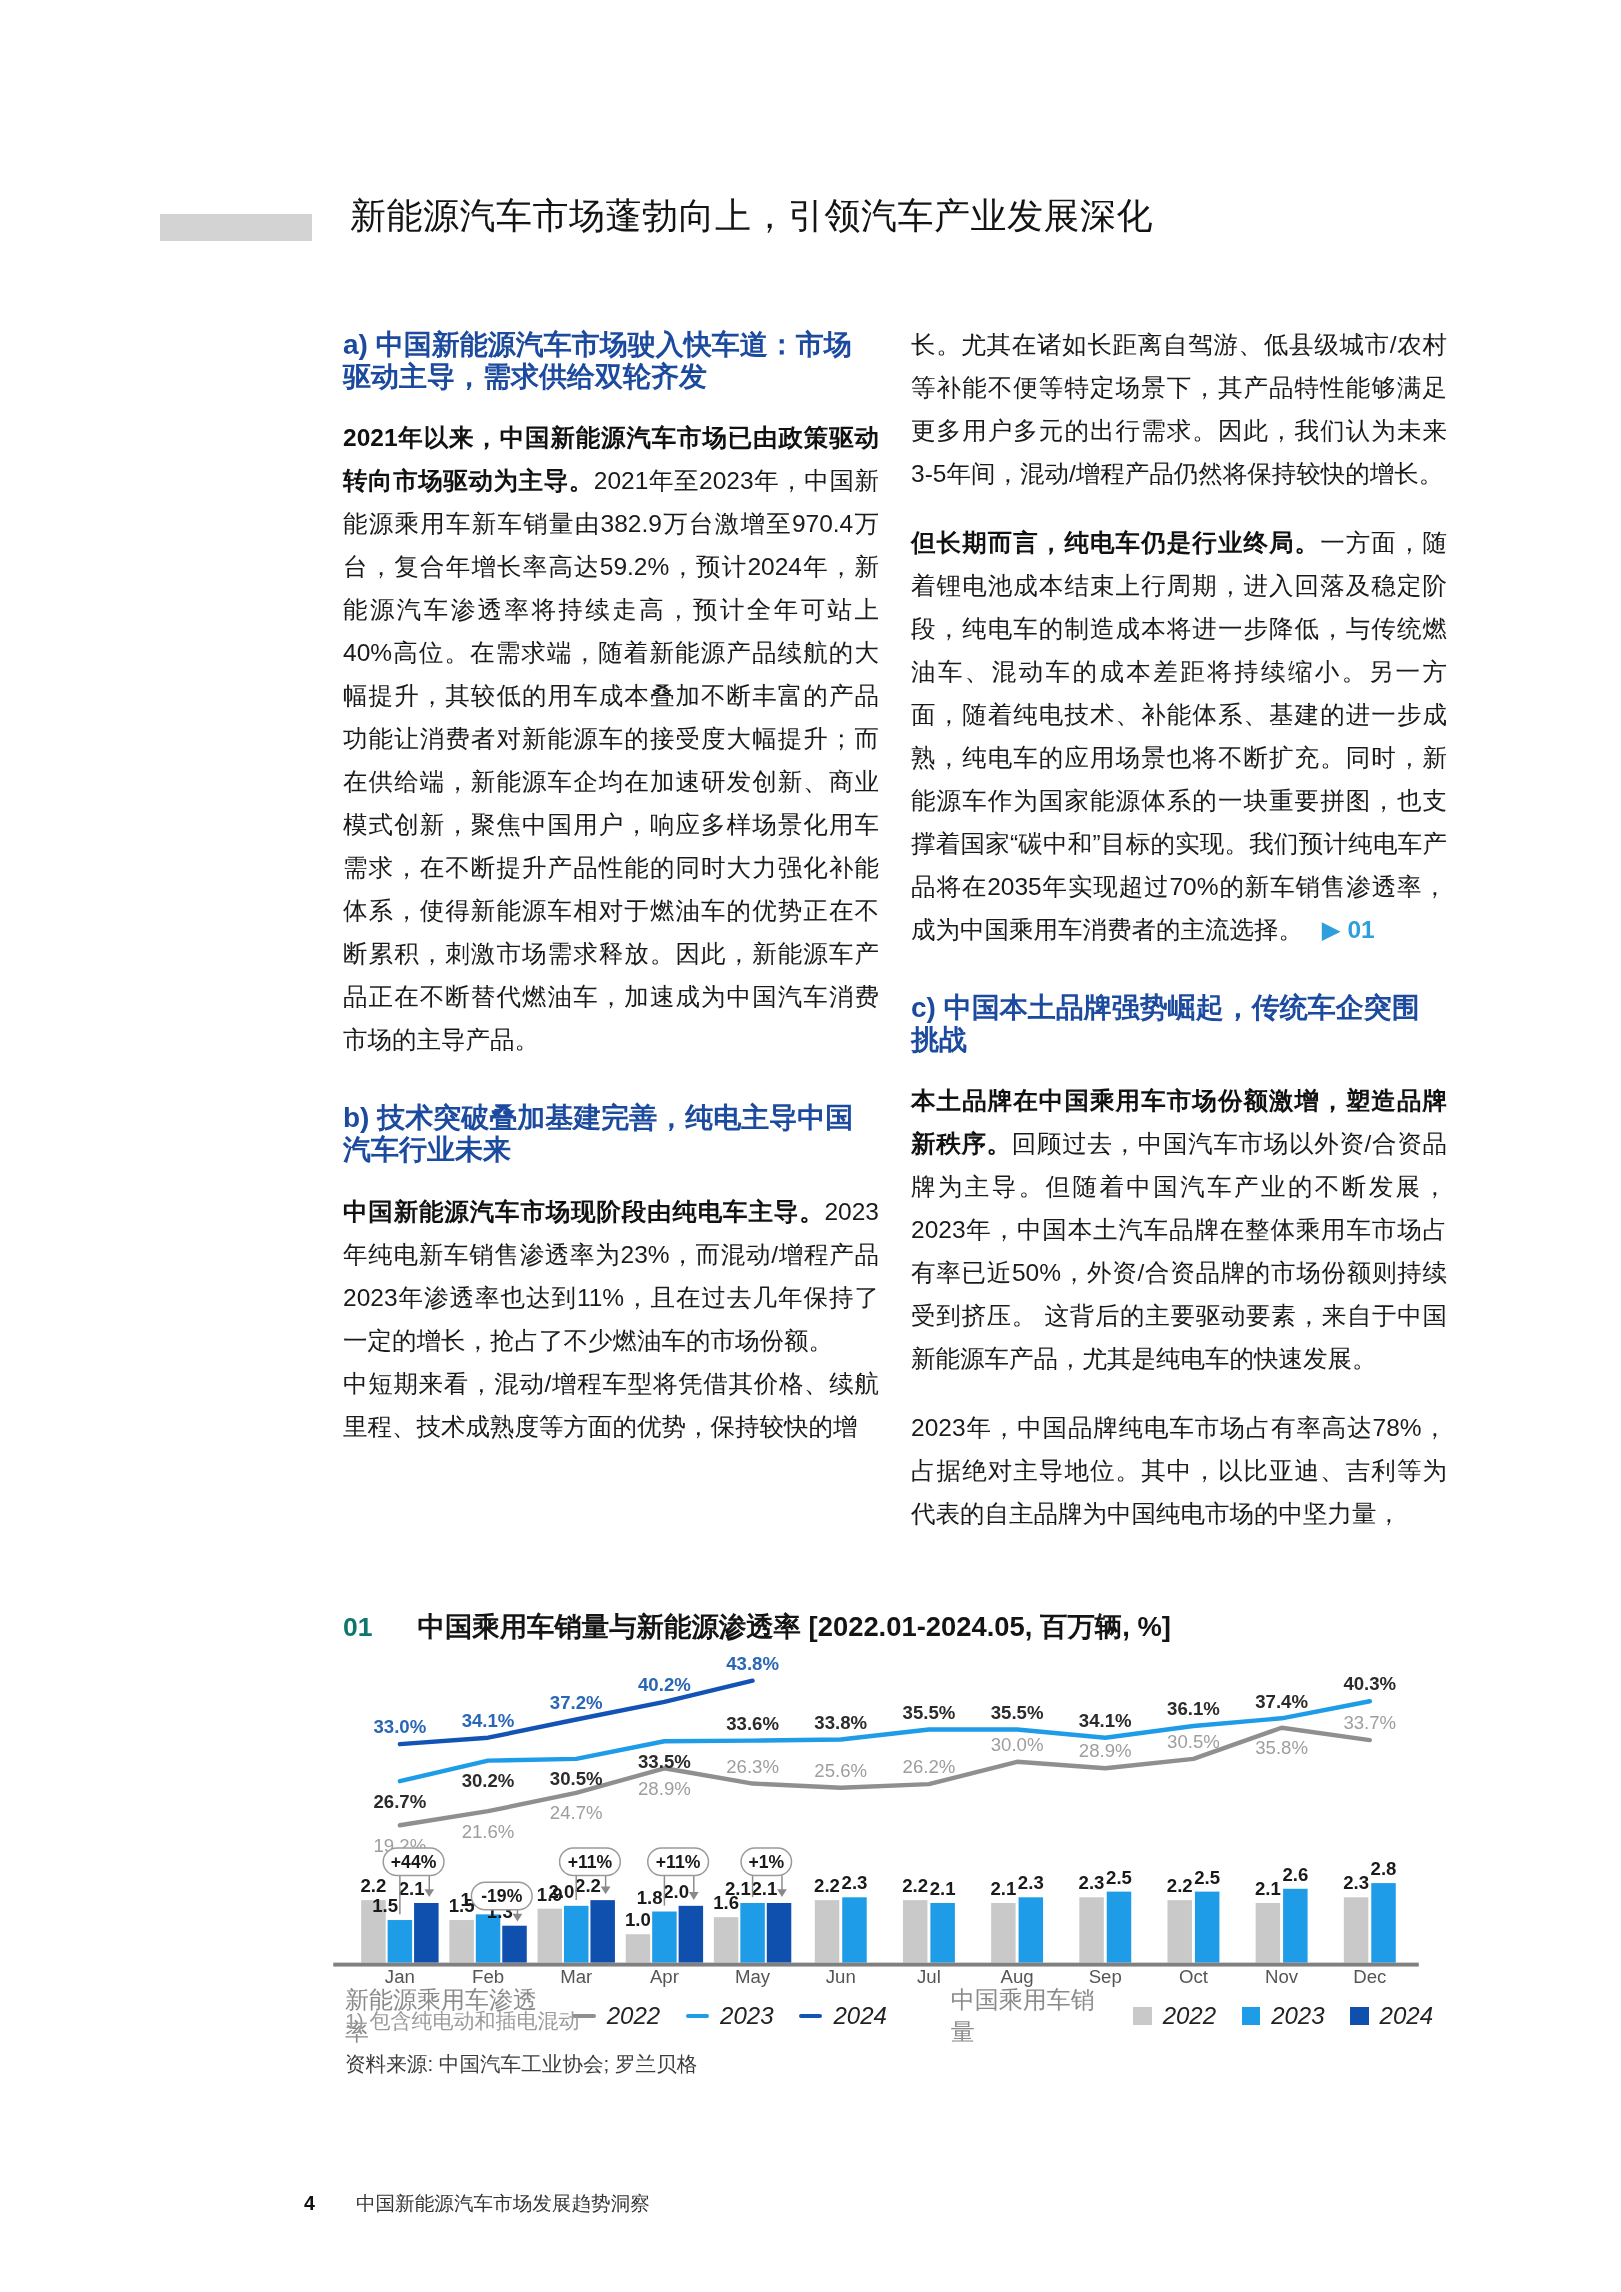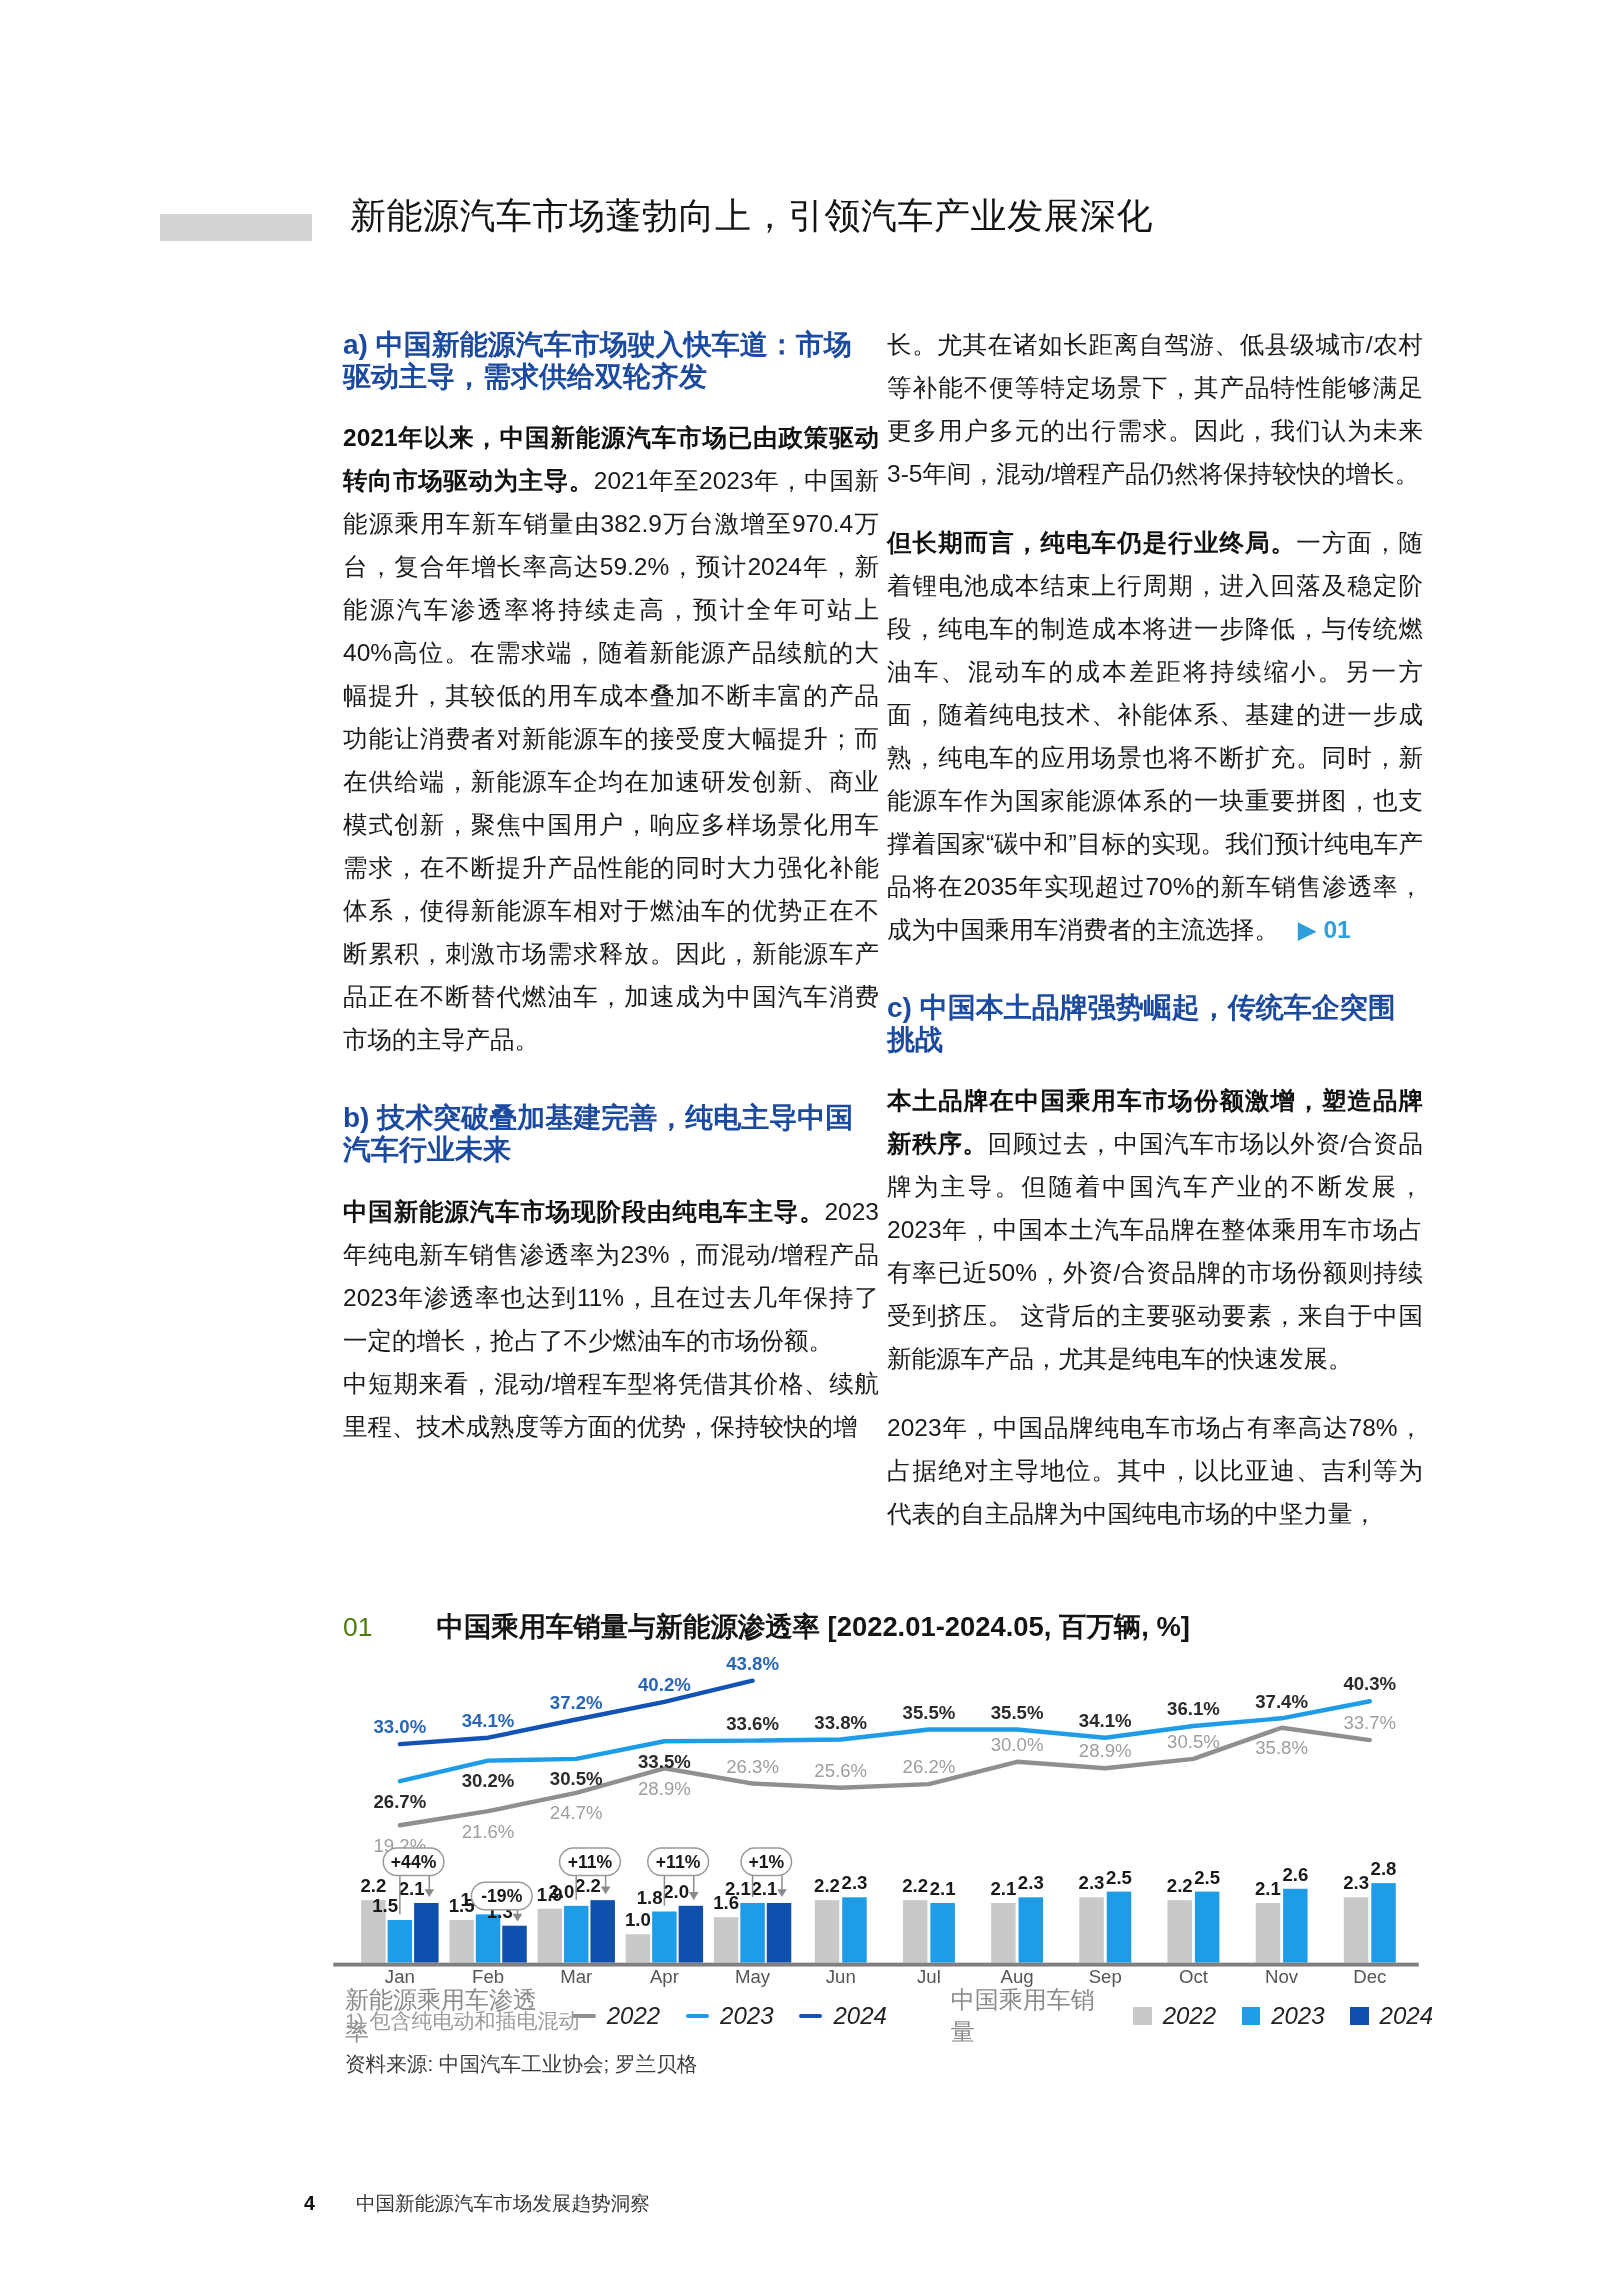--- a/index.html
+++ b/index.html
@@ -5,29 +5,29 @@
   html,body{margin:0;padding:0;background:#e8e8e8;}
   .page{position:relative;width:1621px;height:2293px;background:#ffffff;margin:0 auto;
         font-family:"Liberation Sans","DejaVu Sans",sans-serif;color:#1a1a1a;overflow:hidden;}
   
   .accent-bar{position:absolute;left:160px;top:214px;width:152px;height:26.5px;background:#d3d3d3;}
   h1.page-title{position:absolute;left:350px;top:192px;margin:0;width:1127px;
       font-size:36px;font-weight:400;color:#141414;letter-spacing:0.5px;}
   
   .col{position:absolute;top:323px;width:536px;font-size:24.5px;line-height:43px;text-align:justify;}
   .col-left{left:343px;}
-  .col-right{left:887px;}
+  .col-right{left:911px;}
   .col h2{color:#1c4a9e;font-size:28px;line-height:32px;font-weight:700;margin:41px 0 23.5px 0;text-align:left;}
   .col h2:first-child{margin-top:5.9px;}
   .col p{margin:0 0 25.5px 0;}
   .col p b{font-weight:700;color:#111;}
   .fig-ref{color:#2f9fdb;font-weight:700;white-space:nowrap;padding-left:12px;}
   
   .fig-head{position:absolute;left:343px;top:1609px;width:1088px;}
-  .fig-num{color:#4d7c0f;font-size:26.5px;font-weight:400;margin-right:64px;vertical-align:middle;}
+  .fig-num{color:#0f766e;font-size:26.5px;font-weight:700;margin-right:45px;vertical-align:middle;}
   .fig-title{font-size:27.4px;font-weight:700;color:#141414;vertical-align:middle;}
   svg.chart{position:absolute;left:323px;top:1656px;}
   svg.chart text{font-family:"Liberation Sans","DejaVu Sans",sans-serif;}
   
   .legend{position:absolute;left:345px;top:1984px;width:1088px;display:flex;align-items:center;
           gap:25.5px;font-size:24px;color:#222;justify-content:space-between;}
   .legend .lg-label{color:#8a8a8a;}
   .legend .lg-item{display:flex;align-items:center;gap:11px;font-style:italic;}
   .legend i.dash{display:inline-block;width:23.5px;height:4.9px;border-radius:2px;}
   .legend i.sq{display:inline-block;width:18.6px;height:18.6px;}

